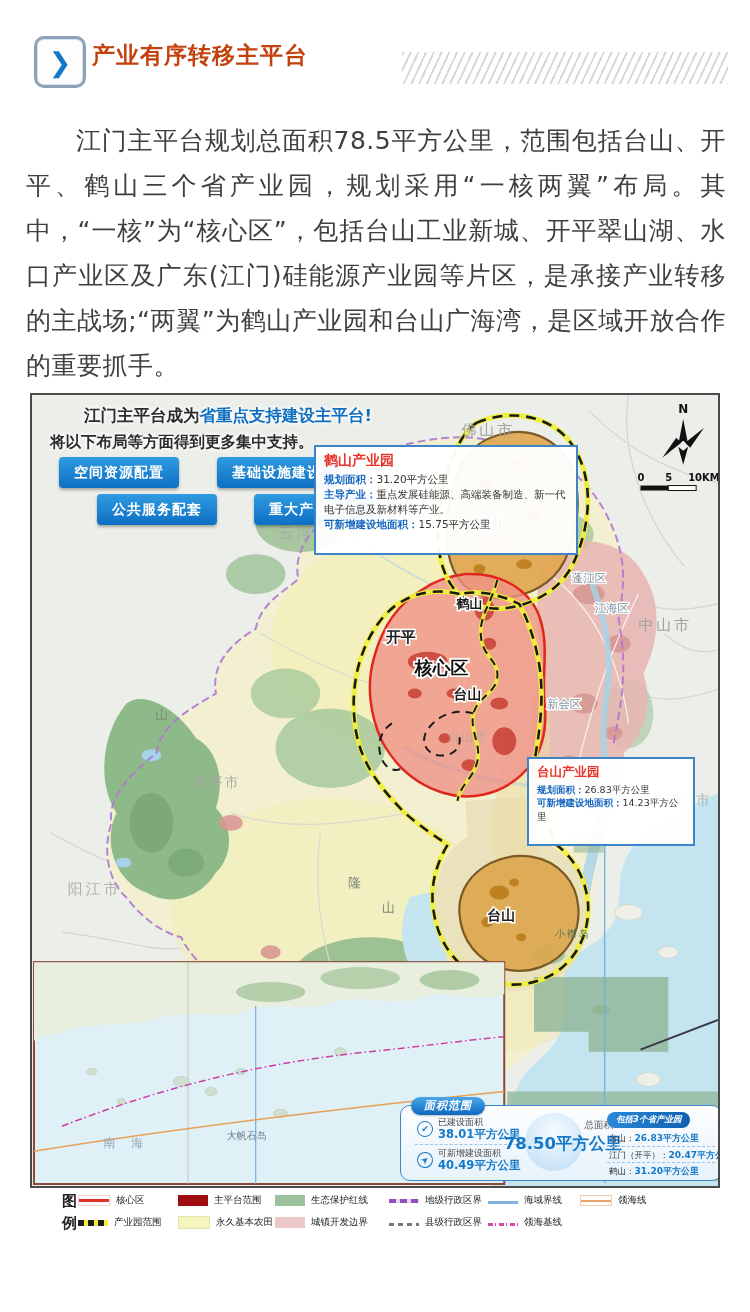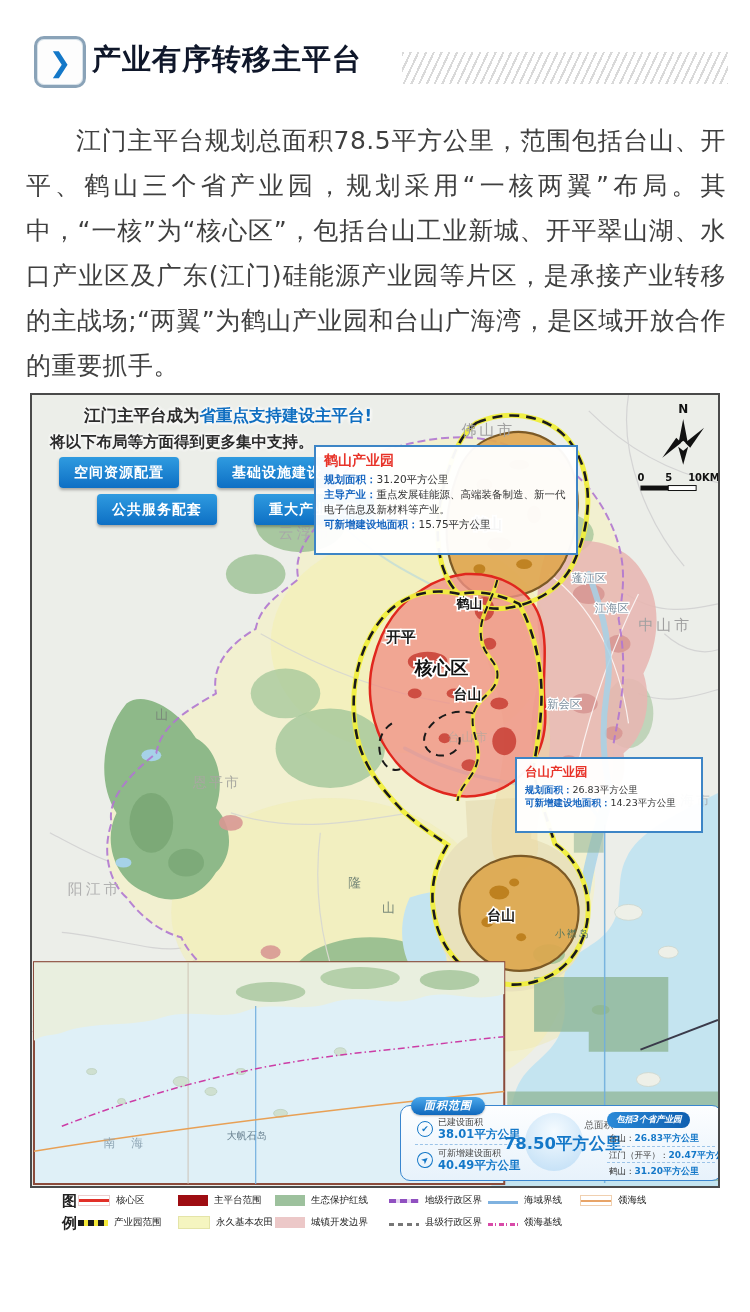--- a/index.html
+++ b/index.html
@@ -3,21 +3,21 @@
 <meta charset="utf-8">
 <style>
   html,body{margin:0;padding:0;background:#fff;}
   body{font-family:"DejaVu Sans","Liberation Sans",sans-serif;}
   .page{position:relative;width:750px;height:1312px;background:#fff;overflow:hidden;}
 
   
   .hdr-icon{position:absolute;left:34px;top:36px;width:46px;height:46px;border:3px solid #8aa3b8;
     border-radius:10px;background:#fdfdfd;display:flex;align-items:center;justify-content:center;
     color:#1478c8;font-size:27px;font-weight:bold;box-shadow:inset 0 0 0 1px #d7e2ea;}
-  .hdr-title{position:absolute;left:92px;top:40px;font-size:29px;font-weight:bold;color:#0f172a;letter-spacing:1px;}
+  .hdr-title{position:absolute;left:92px;top:40px;font-size:23px;font-weight:bold;color:#c2410c;letter-spacing:1px;}
   .hdr-hatch{position:absolute;left:402px;top:52px;width:326px;height:32px;
     background:repeating-linear-gradient(115deg,#d9d9d9 0px,#d9d9d9 2px,#ffffff 2px,#ffffff 7px);}
 
   
   .intro{position:absolute;left:26px;top:118px;width:700px;font-size:25px;line-height:45px;
     color:#3f3f3f;text-align:justify;text-indent:2em;letter-spacing:.5px;}
 
   
   .map-frame{position:absolute;left:30px;top:393px;width:690px;height:795px;border:2px solid #4a4a4a;
     box-sizing:border-box;background:#eceee9;overflow:hidden;}
@@ -39,21 +39,21 @@
   
   .callout{position:absolute;background:rgba(255,255,255,.96);border:2px solid #3d85c6;
     padding:5px 8px 21px 8px;box-sizing:border-box;}
   .co-title{font-weight:bold;color:#e8342a;margin-bottom:2px;}
   .co-row{color:#333;}
   .co-label{color:#1565c0;font-weight:bold;}
   .co-heshan{left:282px;top:50px;width:264px;}
   .co-heshan .co-title{font-size:14px;} .co-heshan .co-row{font-size:10.5px;line-height:1.42;}
   .co-jiangmen{left:148px;top:177px;width:222px;}
   .co-jiangmen .co-title{font-size:13.5px;} .co-jiangmen .co-row{font-size:10px;line-height:1.4;}
-  .co-taishan{left:483px;top:362px;width:188px;}
+  .co-taishan{left:495px;top:362px;width:168px;}
   .co-taishan .co-title{font-size:12.5px;} .co-taishan .co-row{font-size:9.5px;line-height:1.42;}
 
   
   .stats{position:absolute;left:368px;top:710px;width:322px;height:76px;border:1.5px solid #3a86cf;
     border-radius:10px;background:linear-gradient(180deg,#fdfeff,#e7f2fb);box-sizing:border-box;}
   .stats-tab{position:absolute;left:10px;top:-9px;height:18px;line-height:18px;padding:0 13px;
     background:linear-gradient(180deg,#4aa8ec,#0f68bc);border-radius:9px;color:#fff;font-size:11px;
     font-weight:bold;font-style:italic;letter-spacing:1px;box-shadow:0 1px 2px rgba(0,0,0,.25);}
   .st-row{position:absolute;display:flex;align-items:center;gap:5px;}
   .st-ic{width:16px;height:16px;border:1.4px solid #1478c8;border-radius:50%;color:#1478c8;

